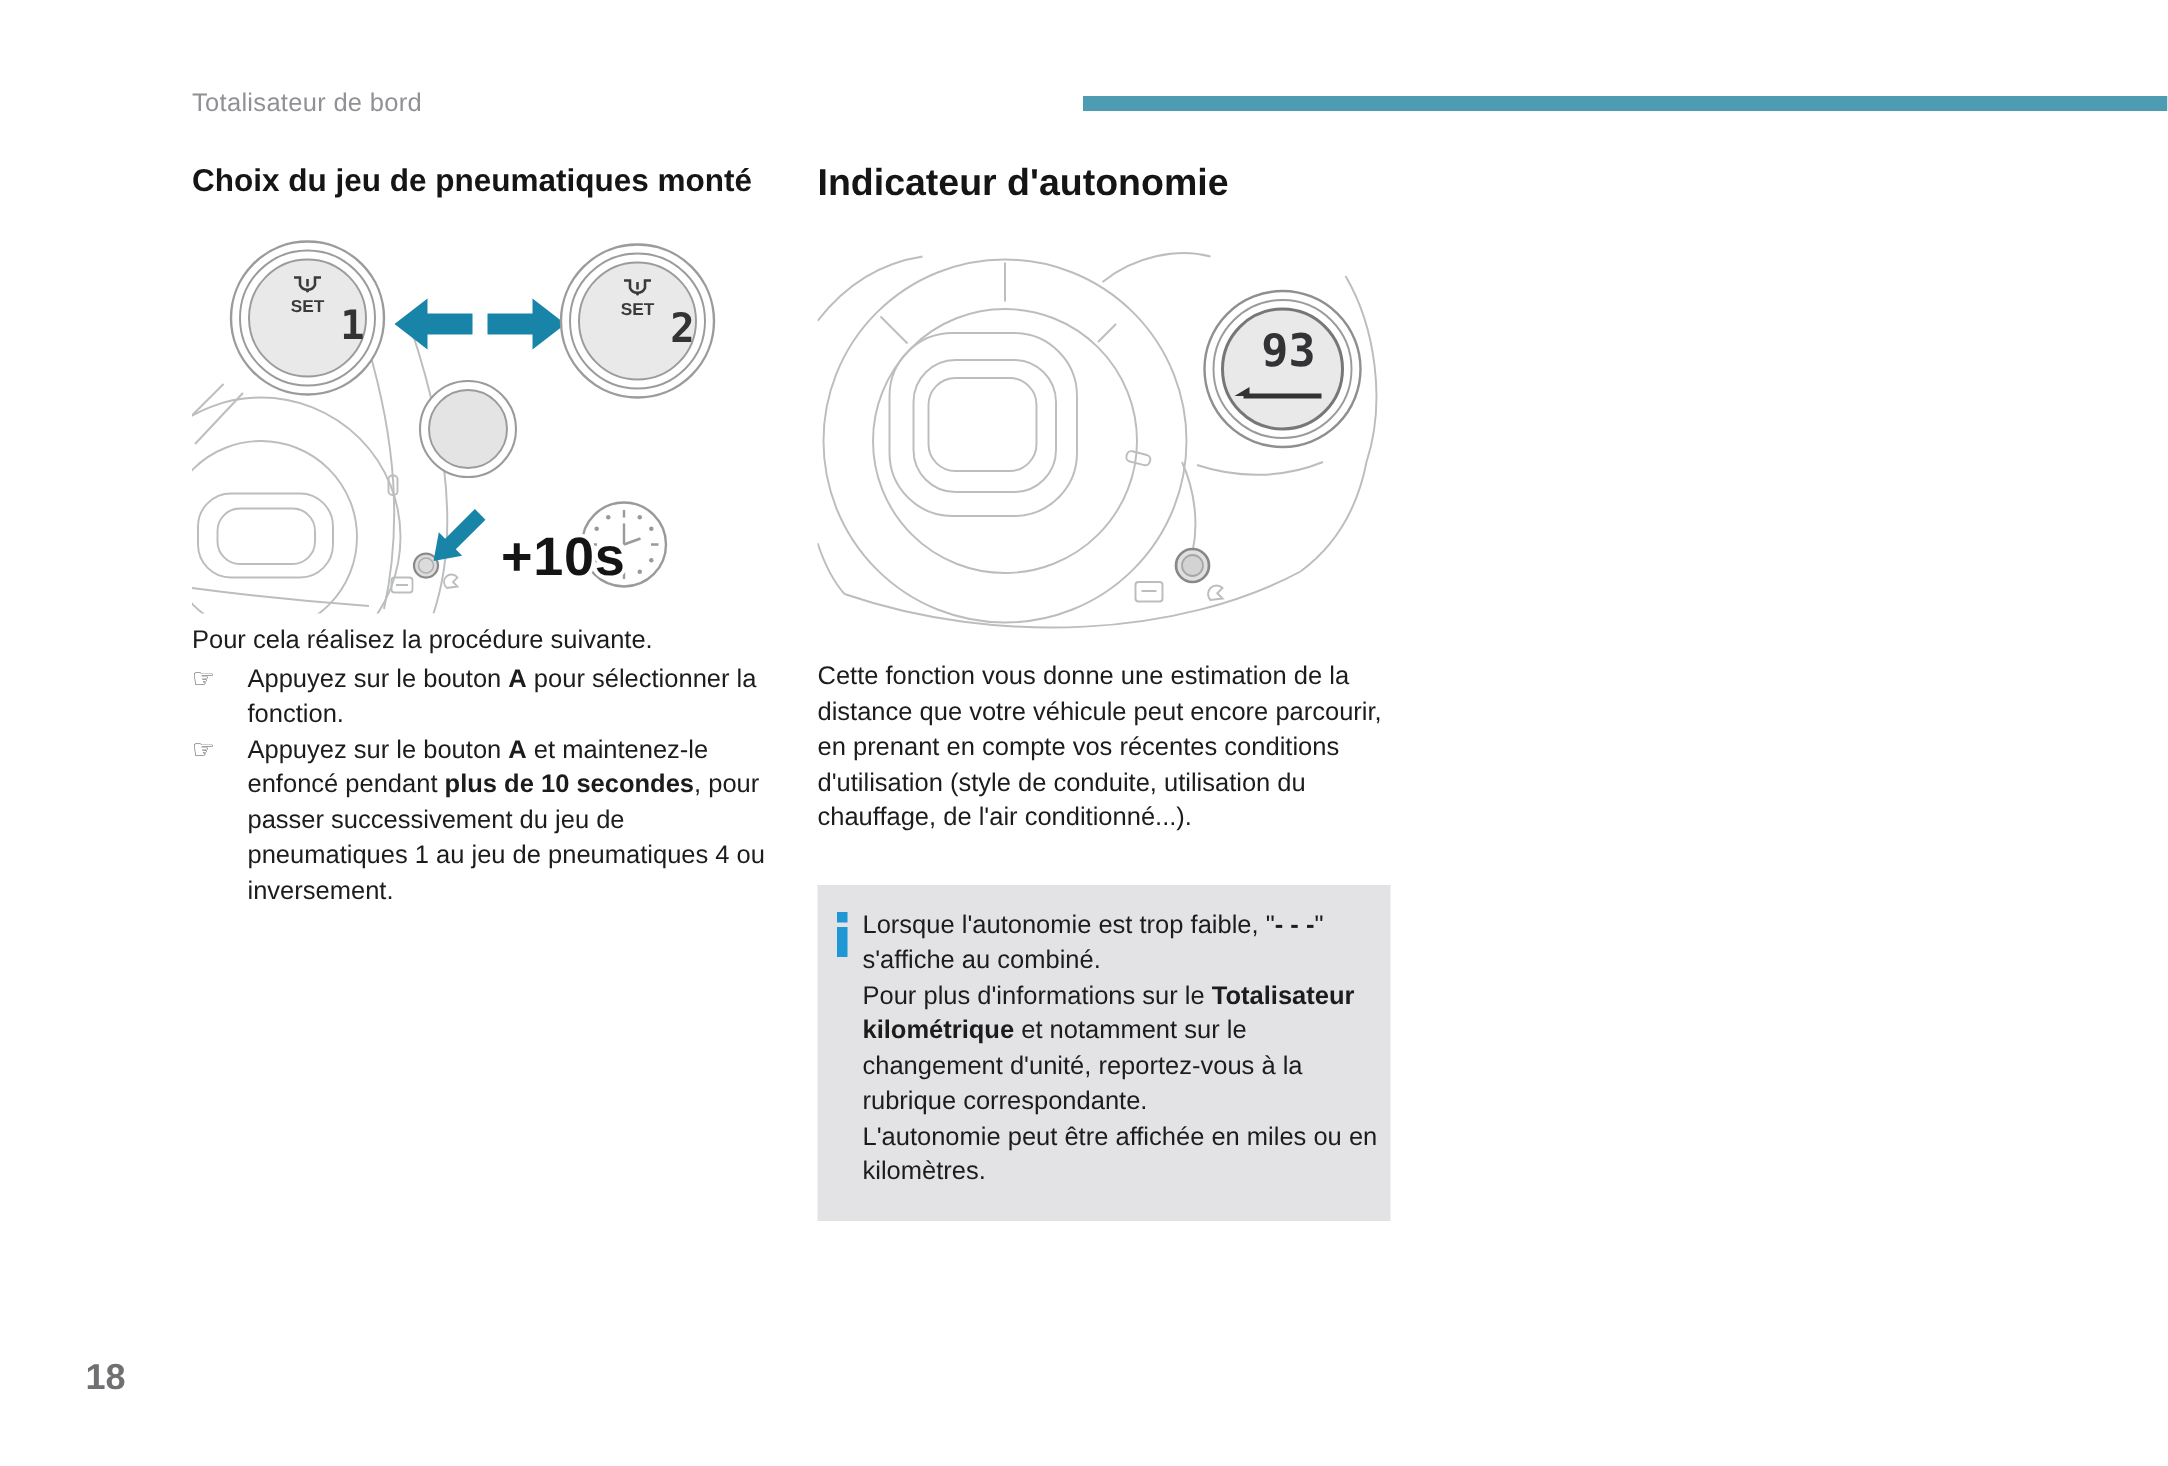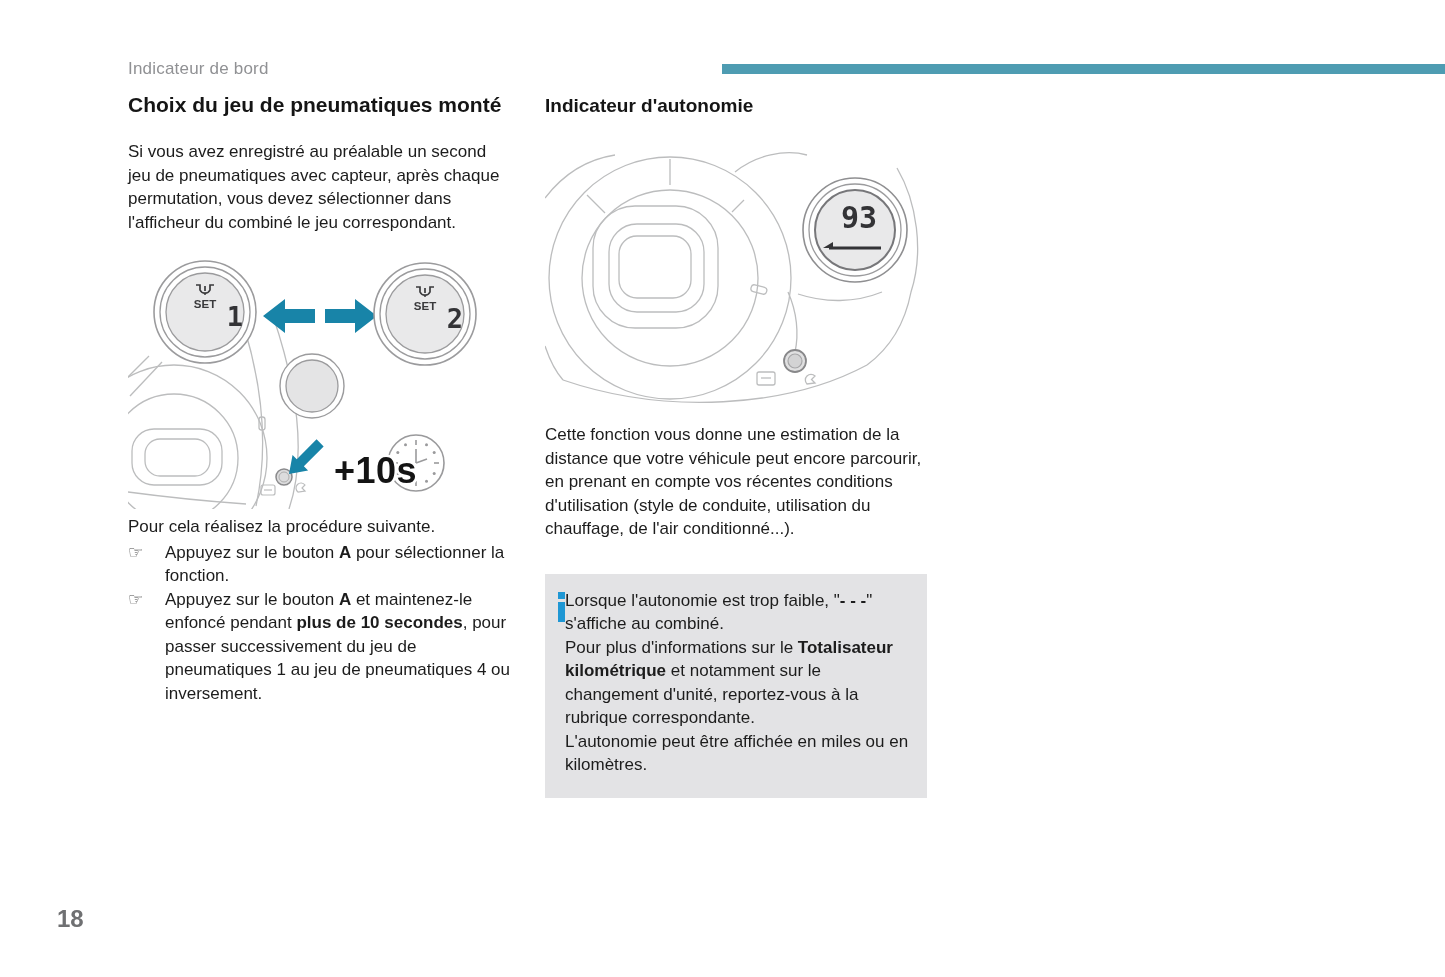--- a/index.html
+++ b/index.html
@@ -16,74 +16,73 @@
     font-size:17px; color:#909194; letter-spacing:0.2px;
   }
   .accent-bar {
     position:absolute; left:722px; top:64px; right:0; height:10px;
     background:#4e9cb2;
   }
   .page-number {
     position:absolute; left:57px; top:905px;
     font-size:24px; font-weight:bold; color:#6f7072;
   }
-  .col { position:absolute; top:92px; width:382px; }
+  .col { position:absolute; top:108px; width:382px; }
   .col-left  { left:128px; }
   .col-right { left:545px; }
   h1.heading-left {
     font-size:21px; line-height:26px; font-weight:bold; color:#151515;
   }
   h1.heading-right {
-    font-size:19px; line-height:28px; font-weight:bold; color:#151515;
+    font-size:25px; line-height:28px; font-weight:bold; color:#151515;
   }
   p.body-text {
     font-size:17px; line-height:23.5px; color:#1c1c1c;
   }
   .col-left p.intro { margin-top:22px; }
   .figure { position:relative; }
   .figure-left  { margin-top:12px; height:263px; }
   .figure-right { margin-top:22px; height:268px; }
   .col-right p.body-text { margin-top:13px; }
   .procedure-intro { margin-top:6px; }
   .bullet-list { margin-top:2px; }
   .bullet-row { display:flex; align-items:flex-start; }
   .bullet-glyph {
     flex:0 0 37px; font-size:17px; line-height:23.5px; color:#4a4a4a;
   }
   .bullet-text { flex:1; font-size:17px; line-height:23.5px; }
   .b { font-weight:bold; }
   .nw { white-space:nowrap; }
   .info-box {
     margin-top:33px; background:#e3e3e5; position:relative;
-    padding:15px 8px 21px 20px; min-height:224px;
+    padding:15px 8px 21px 30px; min-height:224px;
   }
   .info-icon { position:absolute; left:13px; top:18px; width:7px; }
   .info-icon .dot { width:7px; height:7px; background:#1f97d4; }
   .info-icon .bar { width:7px; height:20px; background:#1f97d4; margin-top:3px; }
   .info-box p { font-size:17px; line-height:23.5px; color:#1c1c1c; }
   svg text.seg {
     font-family:"DejaVu Sans Mono", monospace; fill:#333336; font-weight:bold;
   }
   svg text.setlbl {
     font-family:"Liberation Sans", sans-serif; font-weight:bold; fill:#3a3a3c;
   }
   svg text.hold {
     font-family:"Liberation Sans", sans-serif; font-weight:bold; fill:#141414;
     paint-order:stroke; stroke:#ffffff; stroke-width:5px; letter-spacing:0.5px;
   }
 </style>
 </head>
 <body>
 
-<div class="header-label">Indicateur de bord</div>
+<div class="header-label">Totalisateur de bord</div>
 <div class="accent-bar"></div>
 
 <div class="col col-left">
   <h1 class="heading-left">Choix du jeu de pneumatiques monté</h1>
-  <p class="body-text intro">Si vous avez enregistré au préalable un second jeu de pneumatiques avec capteur, après chaque permutation, vous devez sélectionner dans l'afficheur du combiné le jeu correspondant.</p>
 
   <div class="figure figure-left">
     <svg width="382" height="263" viewBox="0 0 382 263">
 
       <g stroke="#bcbdbe" fill="none" stroke-width="1.3">
         <line x1="2" y1="150" x2="34" y2="116"></line>
         <line x1="0" y1="131" x2="21" y2="110"></line>
         <circle cx="46" cy="212" r="93"></circle>
         <circle cx="46" cy="212" r="64"></circle>
         <rect x="4" y="183" width="90" height="56" rx="22"></rect>

